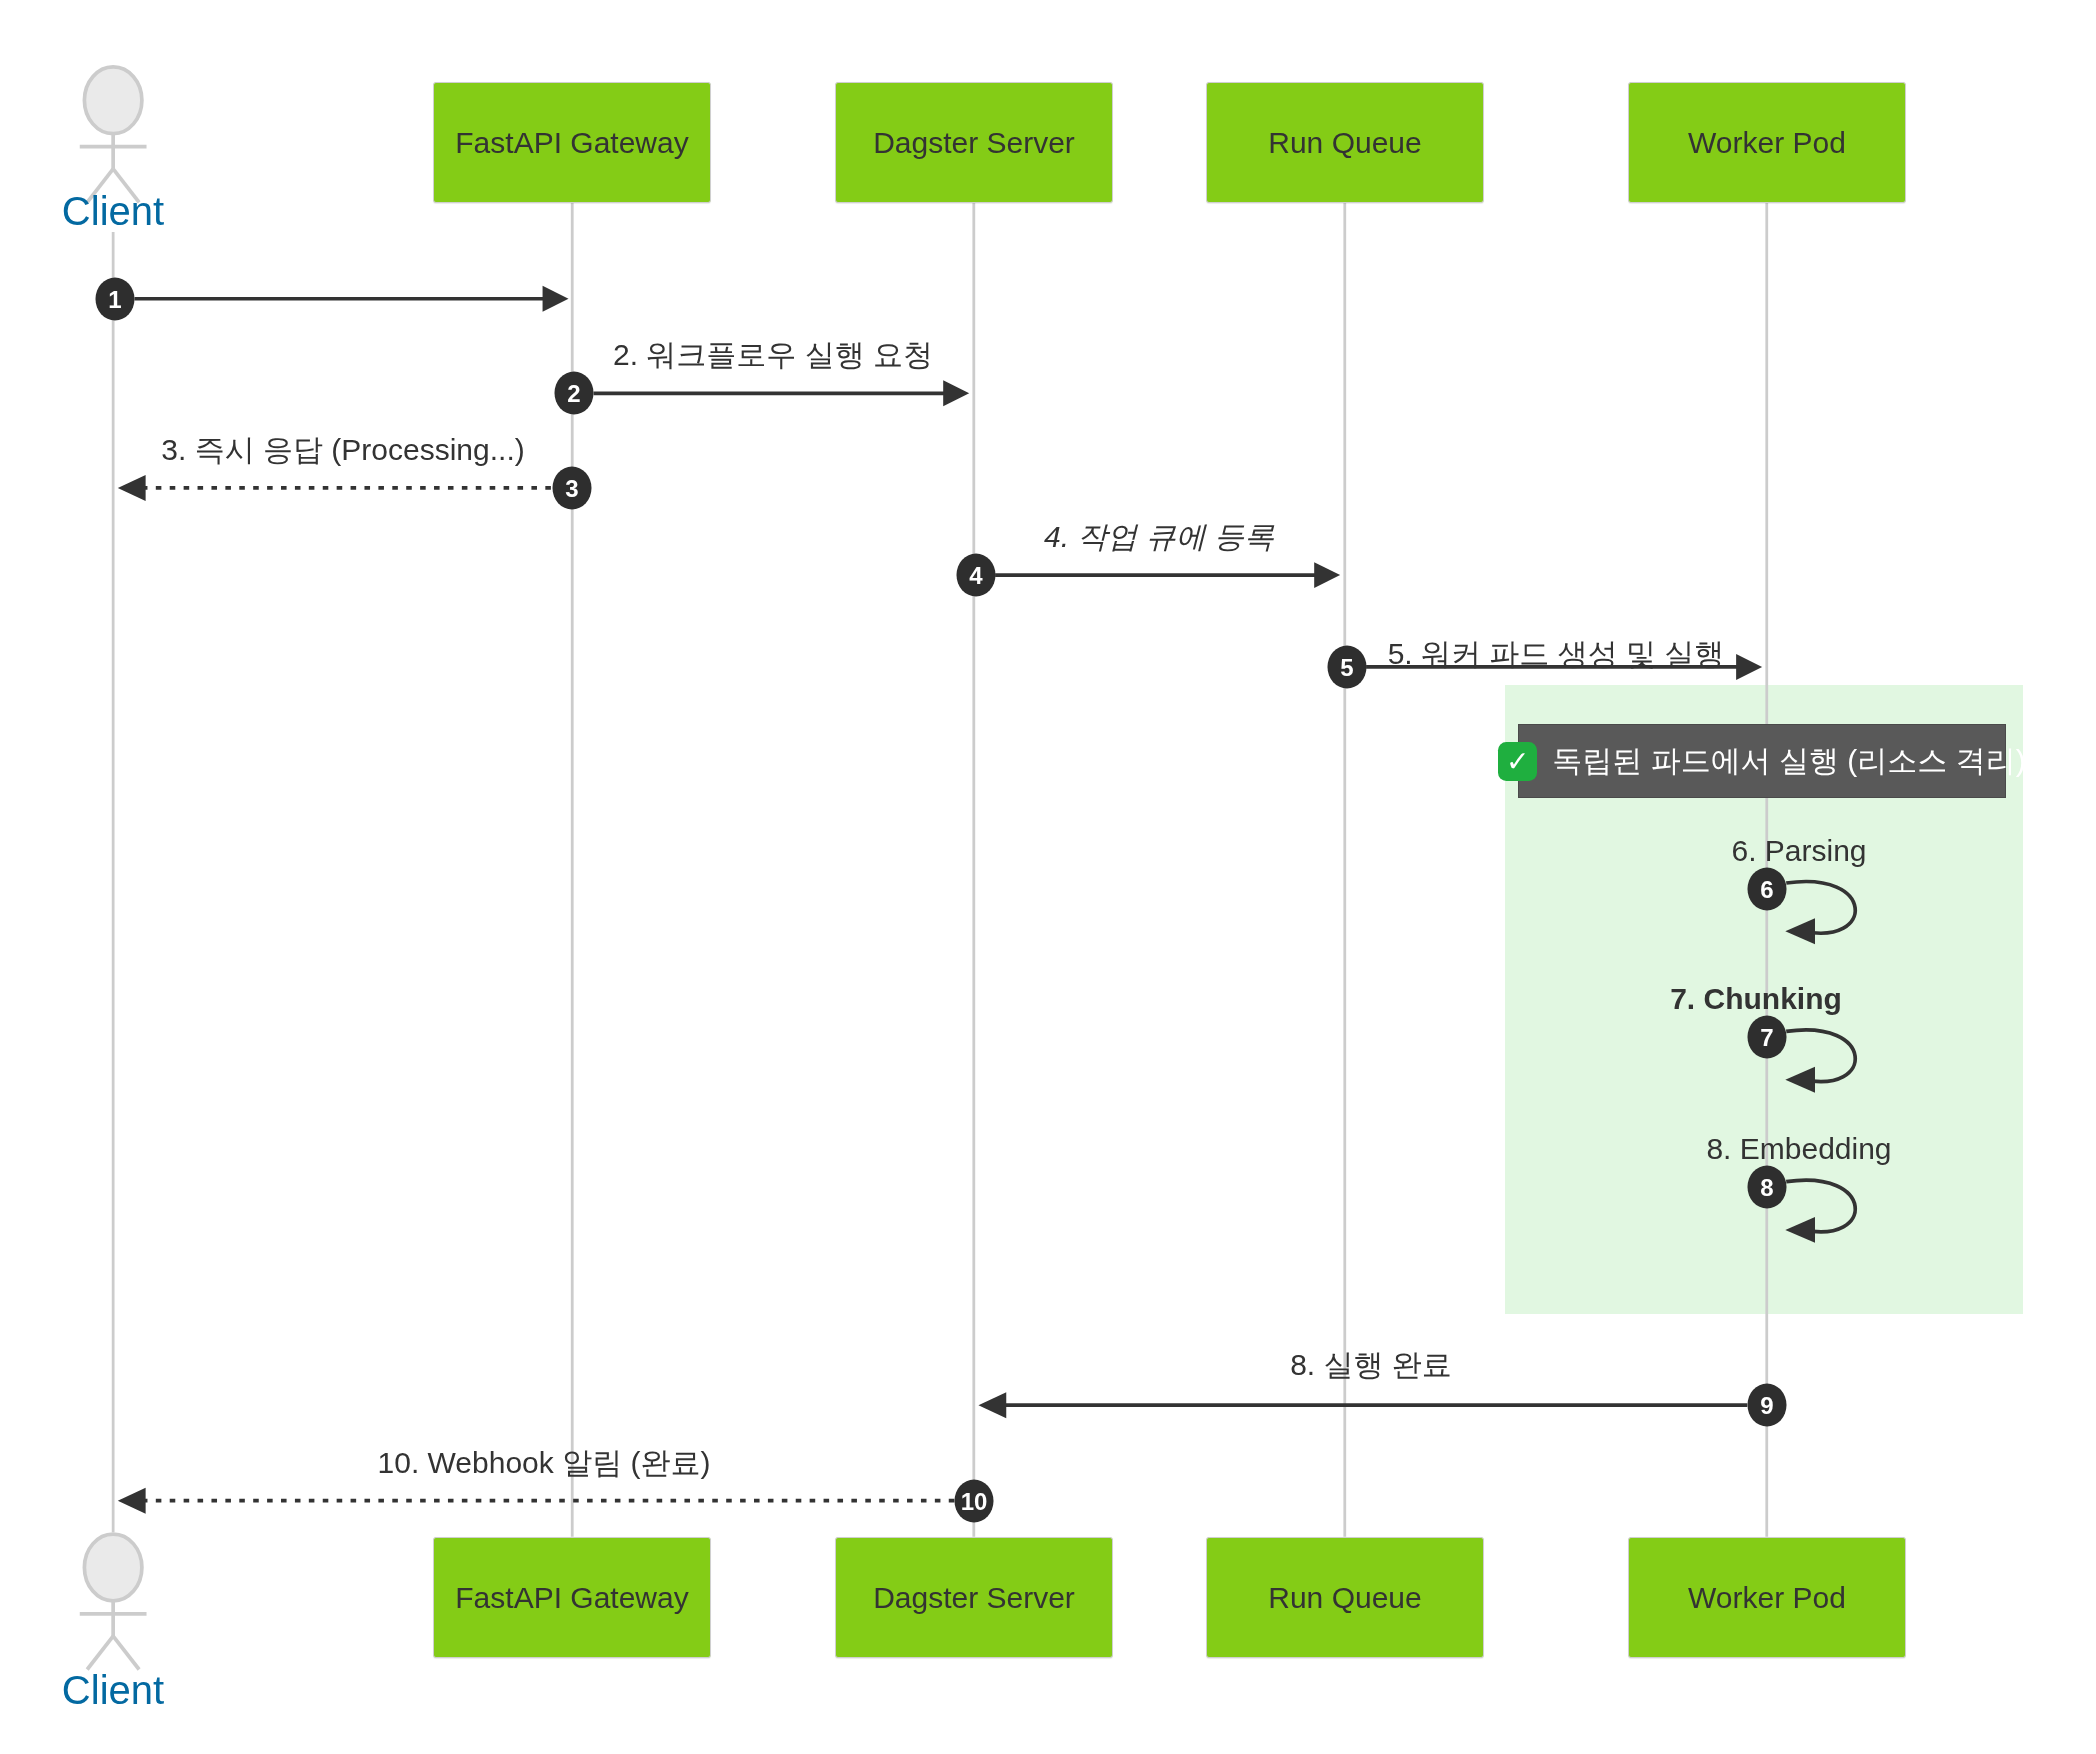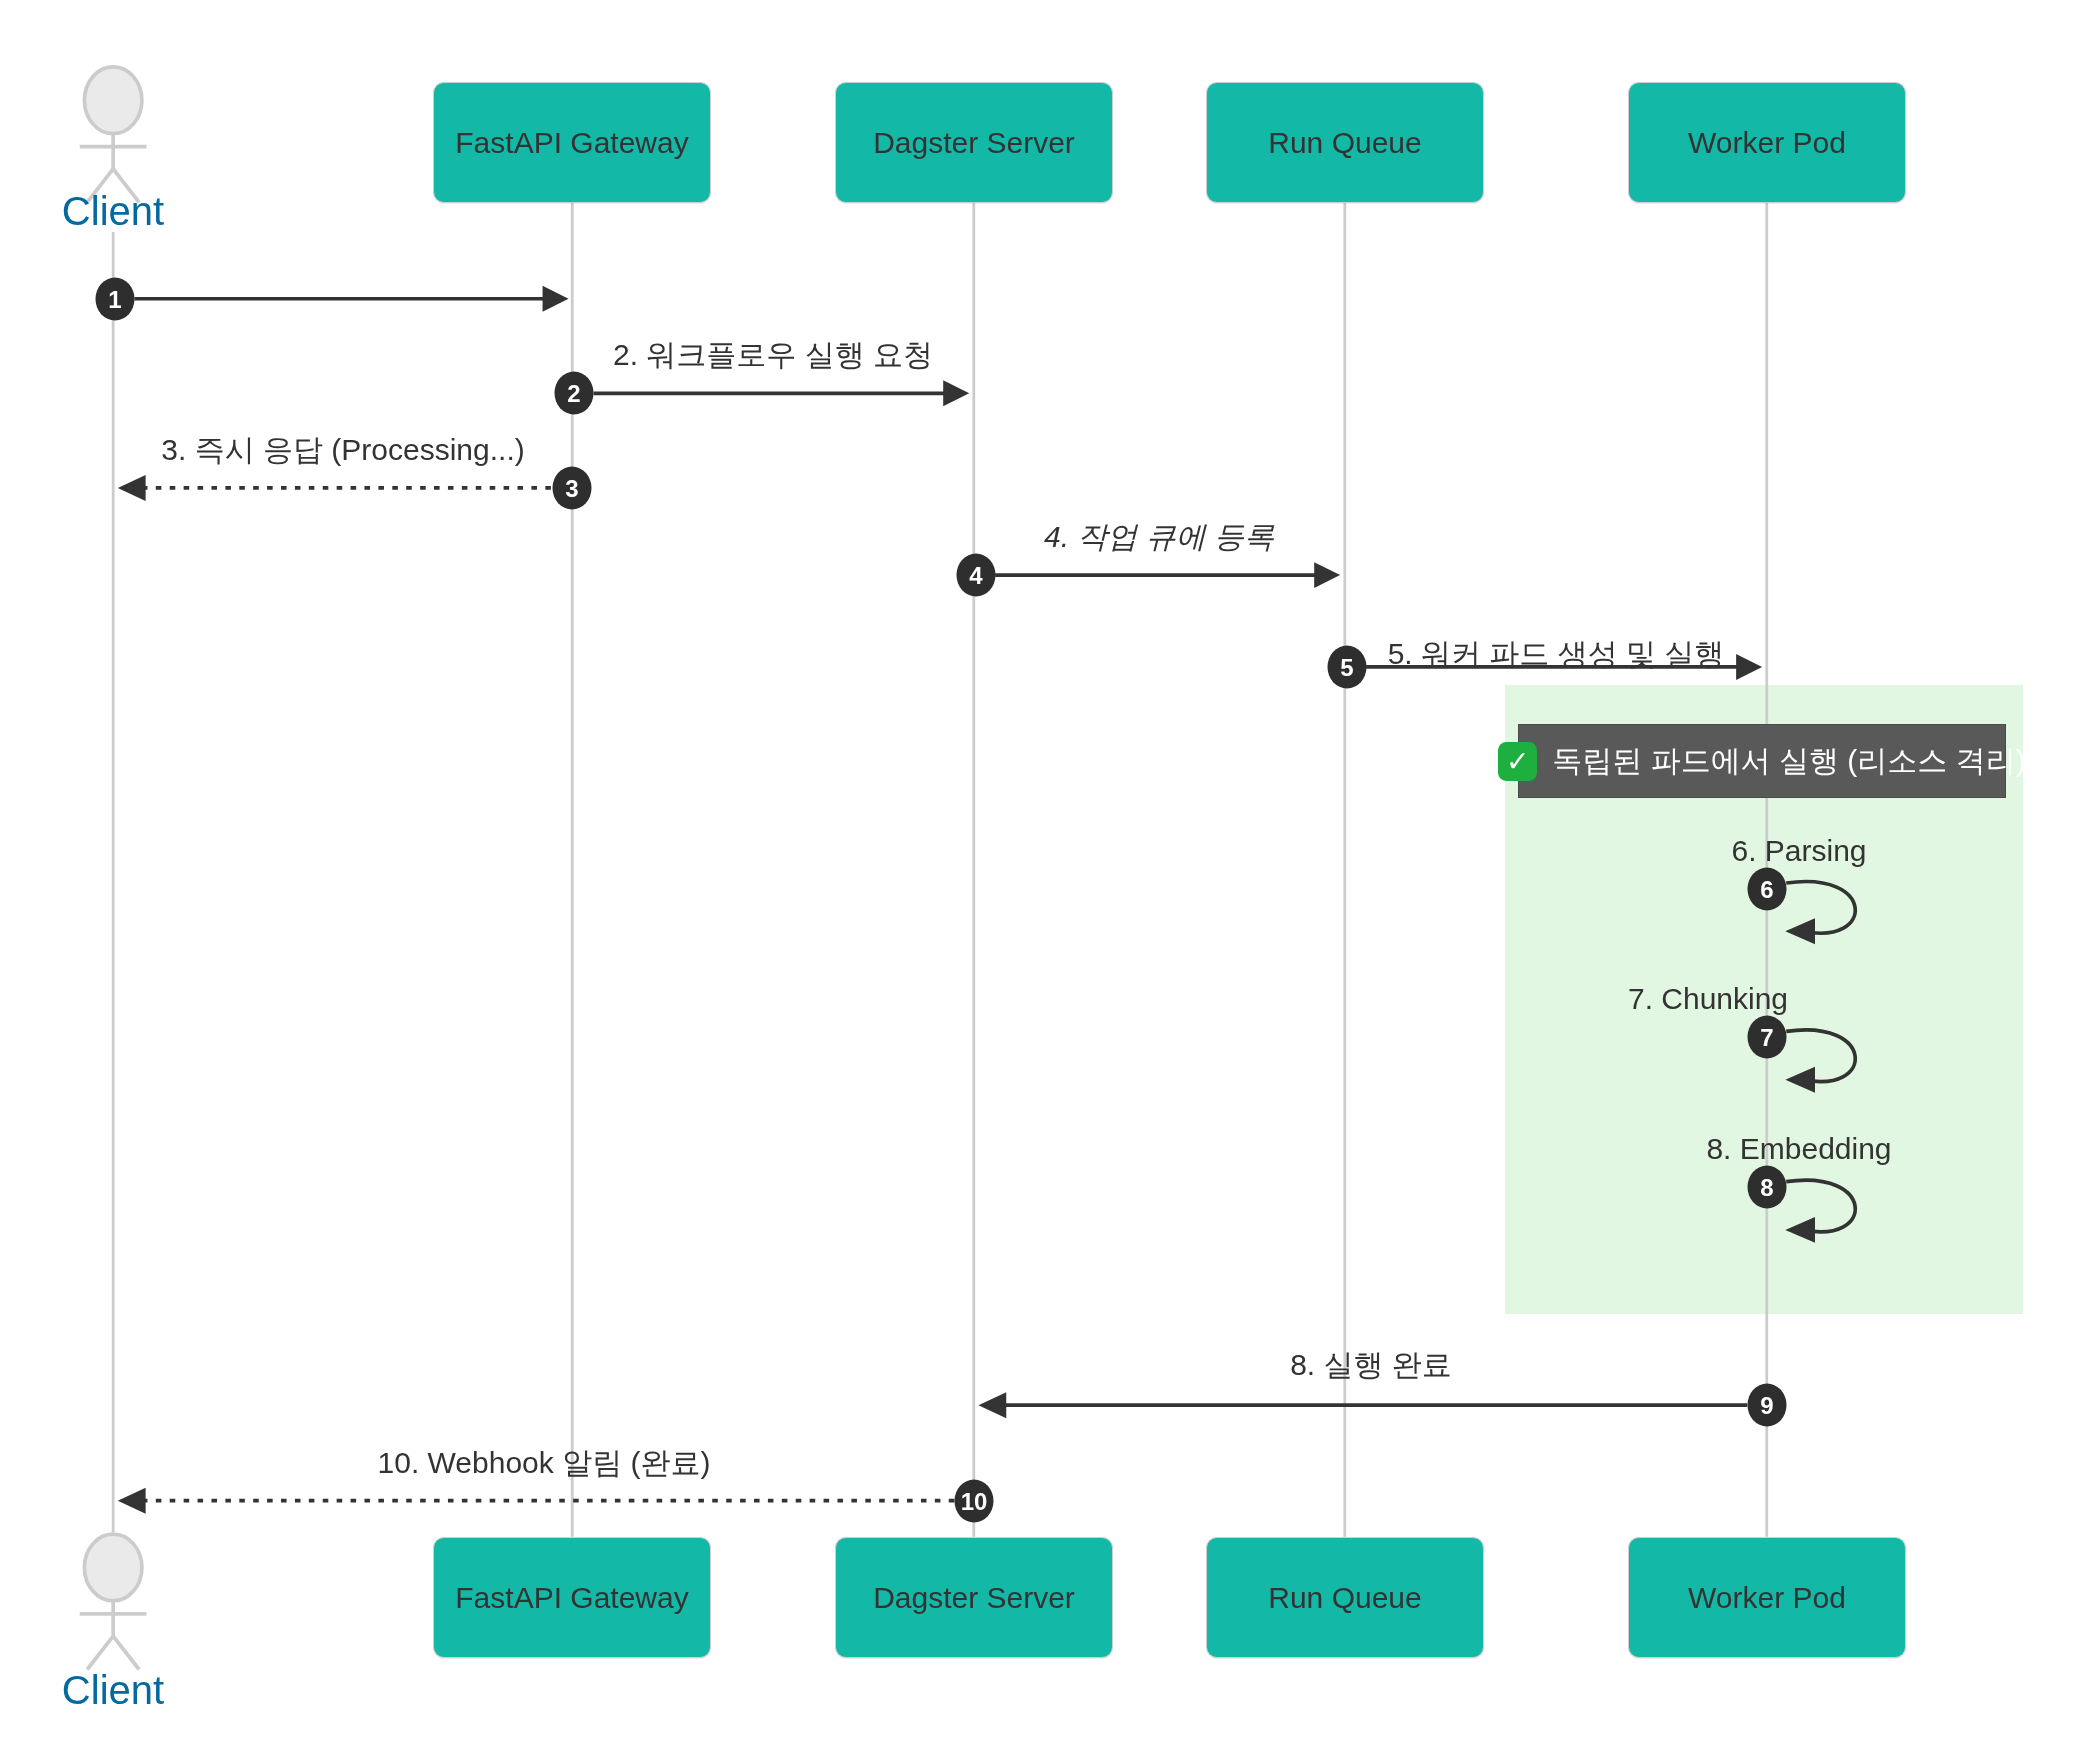--- a/index.html
+++ b/index.html
@@ -11,21 +11,21 @@
     color:#333333;
     overflow:hidden;
   }
   .highlight-rect{
     position:absolute;left:1505px;top:685px;width:518px;height:629px;
     background:#e1f7e1;z-index:1;
   }
   svg.lines{position:absolute;left:0;top:0;z-index:2;}
   .pbox{
     position:absolute;width:278px;height:121px;
-    background:#14b8a6;border:1.9px solid #cfcfcf;border-radius:11px;
+    background:#84cc16;border:1.9px solid #cfcfcf;border-radius:3px;
     display:flex;align-items:center;justify-content:center;
     font-size:30px;color:#333;z-index:3;box-sizing:border-box;
     box-shadow:0 0.9px 0.9px rgba(0,0,0,0.08);
   }
   .actor-label{
     position:absolute;transform:translate(-50%,-50%);
     font-size:40px;color:#0369a1;white-space:nowrap;z-index:3;
   }
   .msg-label{
     position:absolute;transform:translate(-50%,-50%);
@@ -162,21 +162,21 @@
   <div class="note-box">
     <span class="check-emoji">✓</span>
     <span class="note-text">독립된 파드에서 실행 (리소스 격리)</span>
   </div>
 
   <div class="msg-label" style="left:773px;top:355px;">2. 워크플로우 실행 요청</div>
   <div class="msg-label" style="left:343px;top:450px;">3. 즉시 응답 (Processing...)</div>
   <div class="msg-label" style="left:1159px;top:537px;font-style:italic;">4. 작업 큐에 등록</div>
   <div class="msg-label" style="left:1556px;top:641px;margin-top:13px;">5. 워커 파드 생성 및 실행</div>
   <div class="msg-label" style="left:1799px;top:851px;">6. Parsing</div>
-  <div class="msg-label" style="left:1708px;top:999px;">7. Chunking</div>
+  <div class="msg-label" style="left:1756px;top:999px;font-weight:bold;">7. Chunking</div>
   <div class="msg-label" style="left:1799px;top:1149px;">8. Embedding</div>
   <div class="msg-label" style="left:1371px;top:1365px;">8. 실행 완료</div>
   <div class="msg-label" style="left:544px;top:1463px;">10. Webhook 알림 (완료)</div>
 
   <div class="seq" style="left:115px;top:299px;">1</div>
   <div class="seq" style="left:574px;top:393px;">2</div>
   <div class="seq" style="left:572px;top:488px;">3</div>
   <div class="seq" style="left:976px;top:575px;">4</div>
   <div class="seq" style="left:1347px;top:667px;">5</div>
   <div class="seq" style="left:1767px;top:889px;">6</div>

